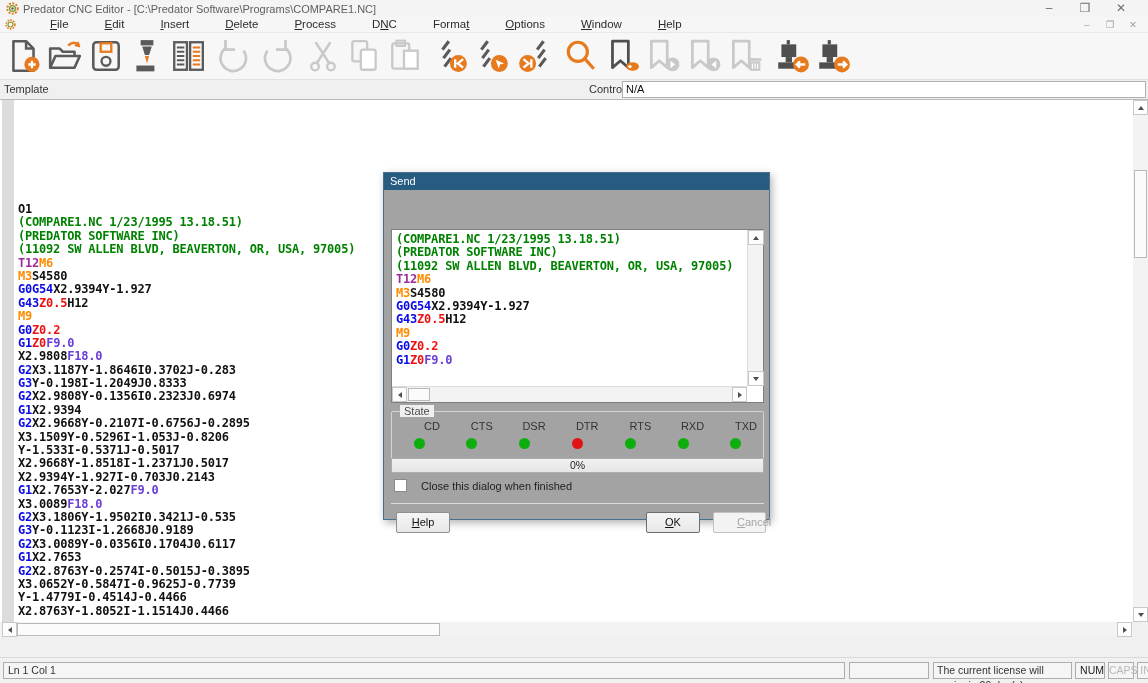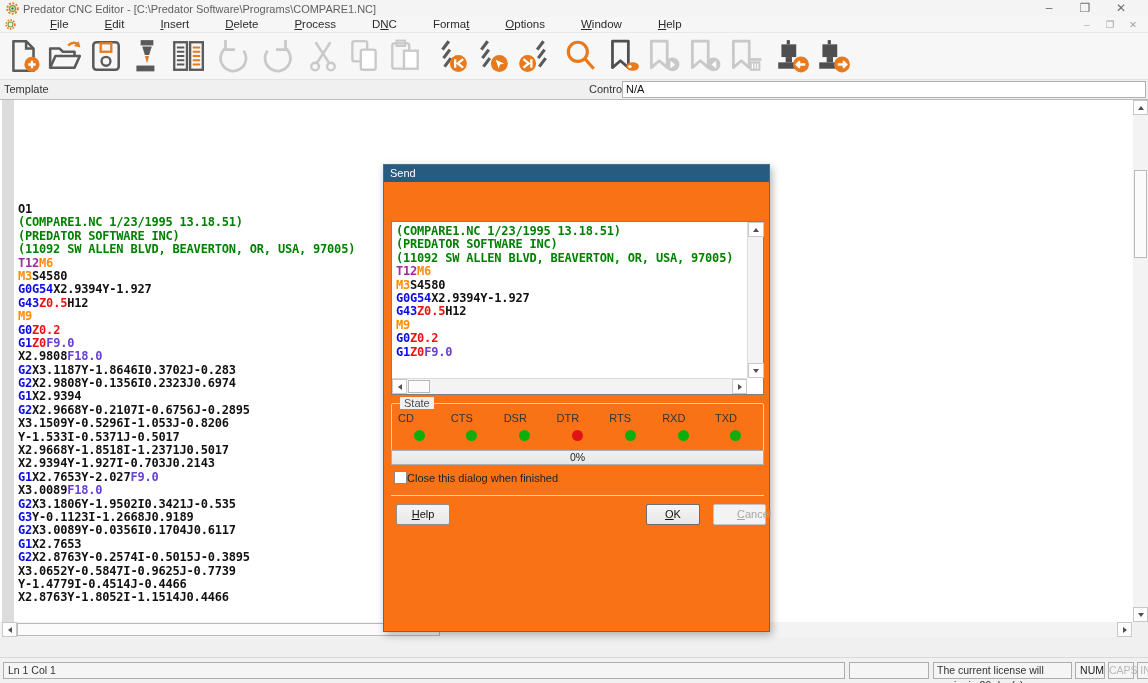--- a/index.html
+++ b/index.html
@@ -63,46 +63,46 @@
   .vscroll .dn { position:absolute; left:0; bottom:0; width:15px; height:15px; }
   .vscroll .thumb { position:absolute; left:1px; top:70px; width:13px; height:88px; background:#fbfbfb; border:1px solid #b9b9b9; }
   .hscroll { position:absolute; left:0; top:622px; width:1133px; height:15px; background:#f3f3f3; }
   .hscroll .lt { position:absolute; left:2px; top:0; width:15px; height:15px; }
   .hscroll .rt { position:absolute; right:1px; top:0; width:15px; height:15px; }
   .hscroll .thumb { position:absolute; left:17px; top:1px; width:423px; height:13px; background:#fbfbfb; border:1px solid #b9b9b9; }
   .corner { position:absolute; left:1133px; top:622px; width:15px; height:15px; background:#f0f0f0; }
   .understrip { position:absolute; left:0; top:637px; width:1148px; height:20px; background:#f0f0f0; }
 
   
-  .dialog { position:absolute; left:383px; top:164px; width:387px; height:468px; background:#f97316;
+  .dialog { position:absolute; left:383px; top:172px; width:387px; height:348px; background:#a3a3a3;
             border:1px solid #46708e; box-shadow:2px 3px 8px rgba(0,0,0,.3); z-index:10; }
   .dlg-title { position:absolute; left:0; top:0; width:100%; height:17px; background:#275b80; color:#fff;
                font-size:11px; line-height:17px; padding-left:6px; }
   .dlg-textarea { position:absolute; left:7px; top:56px; width:373px; height:174px; background:#fff;
                   border:1px solid #7f7f7f; }
   .dlg-code { position:absolute; left:4px; top:3px; right:17px; bottom:17px; overflow:hidden;
               font-family:"DejaVu Sans Mono",monospace; font-size:12px; font-weight:bold; letter-spacing:-0.2px; }
   .dlg-vscroll { position:absolute; right:0; top:0; width:16px; bottom:16px; background:#f3f3f3; border-left:1px solid #dcdcdc; }
   .dlg-vscroll .up{position:absolute;left:0;top:0;width:16px;height:15px;}
   .dlg-vscroll .dn{position:absolute;left:0;bottom:0;width:16px;height:15px;}
   .dlg-hscroll { position:absolute; left:0; bottom:0; right:16px; height:16px; background:#f3f3f3; border-top:1px solid #dcdcdc; }
   .dlg-hscroll .lt{position:absolute;left:0;top:0;width:15px;height:15px;}
   .dlg-hscroll .rt{position:absolute;right:0;top:0;width:15px;height:15px;}
   .dlg-hscroll .thumb{position:absolute;left:16px;top:1px;width:22px;height:13px;background:#fbfbfb;border:1px solid #b9b9b9;}
   .groupbox { position:absolute; left:7px; top:238px; width:373px; height:54px; border:1px solid #d4d4d4; border-radius:2px; }
   .groupbox .legend { position:absolute; top:-7px; left:8px; background:#f0f0f0; padding:0 4px; font-size:11px; color:#4c4c4c; }
   .inds { position:absolute; left:6px; right:6px; top:8px; display:flex; justify-content:space-between; }
-  .ind { width:42px; text-align:left; }
+  .ind { width:42px; text-align:right; }
   .ind-label { font-size:11px; color:#333; }
   .ind-dot { width:11px; height:11px; border-radius:50%; margin:6px auto 0; }
   .ind-dot.on { background:#0fae0f; }
   .ind-dot.off { background:#e01414; }
   .progress { position:absolute; left:7px; top:285px; width:373px; height:15px; border:1px solid #aeaeae;
               background:linear-gradient(#f1f1f1,#e6e6e6); text-align:center; font-size:10.5px; line-height:13px; color:#222; }
-  .checkrow { position:absolute; left:10px; top:306px; display:flex; align-items:center; gap:0; }
+  .checkrow { position:absolute; left:10px; top:306px; display:flex; align-items:center; gap:14px; }
   .checkbox { width:13px; height:13px; background:#fff; border:1px solid #8a8a8a; }
   .checklabel { font-size:11px; color:#222; }
   .dlg-sep { position:absolute; left:7px; top:330px; width:373px; border-top:1px solid #dcdcdc; }
   .btn { position:absolute; top:339px; height:21px; background:linear-gradient(#f5f5f5,#e8e8e8);
          border:1px solid #8f8f8f; border-radius:2px; font-size:11px; color:#111; text-align:center; line-height:19px; }
   .btn u { text-decoration:underline; }
   .btn-help { left:12px; width:54px; }
   .btn-ok { left:262px; width:54px; border-color:#6d6d6d; }
   .btn-cancel { left:329px; width:53px; color:#a6a6a6; border-color:#c2c2c2; background:#f3f3f3;padding-left:23px; }
 
@@ -327,20 +327,21 @@
       <div class="code-line"><span class="tk-c">(11092 SW ALLEN BLVD, BEAVERTON, OR, USA, 97005)</span></div>
       <div class="code-line"><span class="tk-t">T12</span><span class="tk-m">M6</span></div>
       <div class="code-line"><span class="tk-m">M3</span><span class="tk-k">S4580</span></div>
       <div class="code-line"><span class="tk-g">G0G54</span><span class="tk-k">X2.9394Y-1.927</span></div>
       <div class="code-line"><span class="tk-g">G43</span><span class="tk-z">Z0.5</span><span class="tk-k">H12</span></div>
       <div class="code-line"><span class="tk-m">M9</span></div>
       <div class="code-line"><span class="tk-g">G0</span><span class="tk-z">Z0.2</span></div>
       <div class="code-line"><span class="tk-g">G1</span><span class="tk-z">Z0</span><span class="tk-f">F9.0</span></div>
       <div class="code-line"><span class="tk-k">X2.9808</span><span class="tk-f">F18.0</span></div>
       <div class="code-line"><span class="tk-g">G2</span><span class="tk-k">X3.1187Y-1.8646I0.3702J-0.283</span></div>
+      <div class="code-line"><span class="tk-g">G3</span><span class="tk-k">Y-0.198I-1.2049J0.8333</span></div>
       <div class="code-line"><span class="tk-g">G2</span><span class="tk-k">X2.9808Y-0.1356I0.2323J0.6974</span></div>
       <div class="code-line"><span class="tk-g">G1</span><span class="tk-k">X2.9394</span></div>
       <div class="code-line"><span class="tk-g">G2</span><span class="tk-k">X2.9668Y-0.2107I-0.6756J-0.2895</span></div>
       <div class="code-line"><span class="tk-k">X3.1509Y-0.5296I-1.053J-0.8206</span></div>
       <div class="code-line"><span class="tk-k">Y-1.533I-0.5371J-0.5017</span></div>
       <div class="code-line"><span class="tk-k">X2.9668Y-1.8518I-1.2371J0.5017</span></div>
       <div class="code-line"><span class="tk-k">X2.9394Y-1.927I-0.703J0.2143</span></div>
       <div class="code-line"><span class="tk-g">G1</span><span class="tk-k">X2.7653Y-2.027</span><span class="tk-f">F9.0</span></div>
       <div class="code-line"><span class="tk-k">X3.0089</span><span class="tk-f">F18.0</span></div>
       <div class="code-line"><span class="tk-g">G2</span><span class="tk-k">X3.1806Y-1.9502I0.3421J-0.535</span></div>

